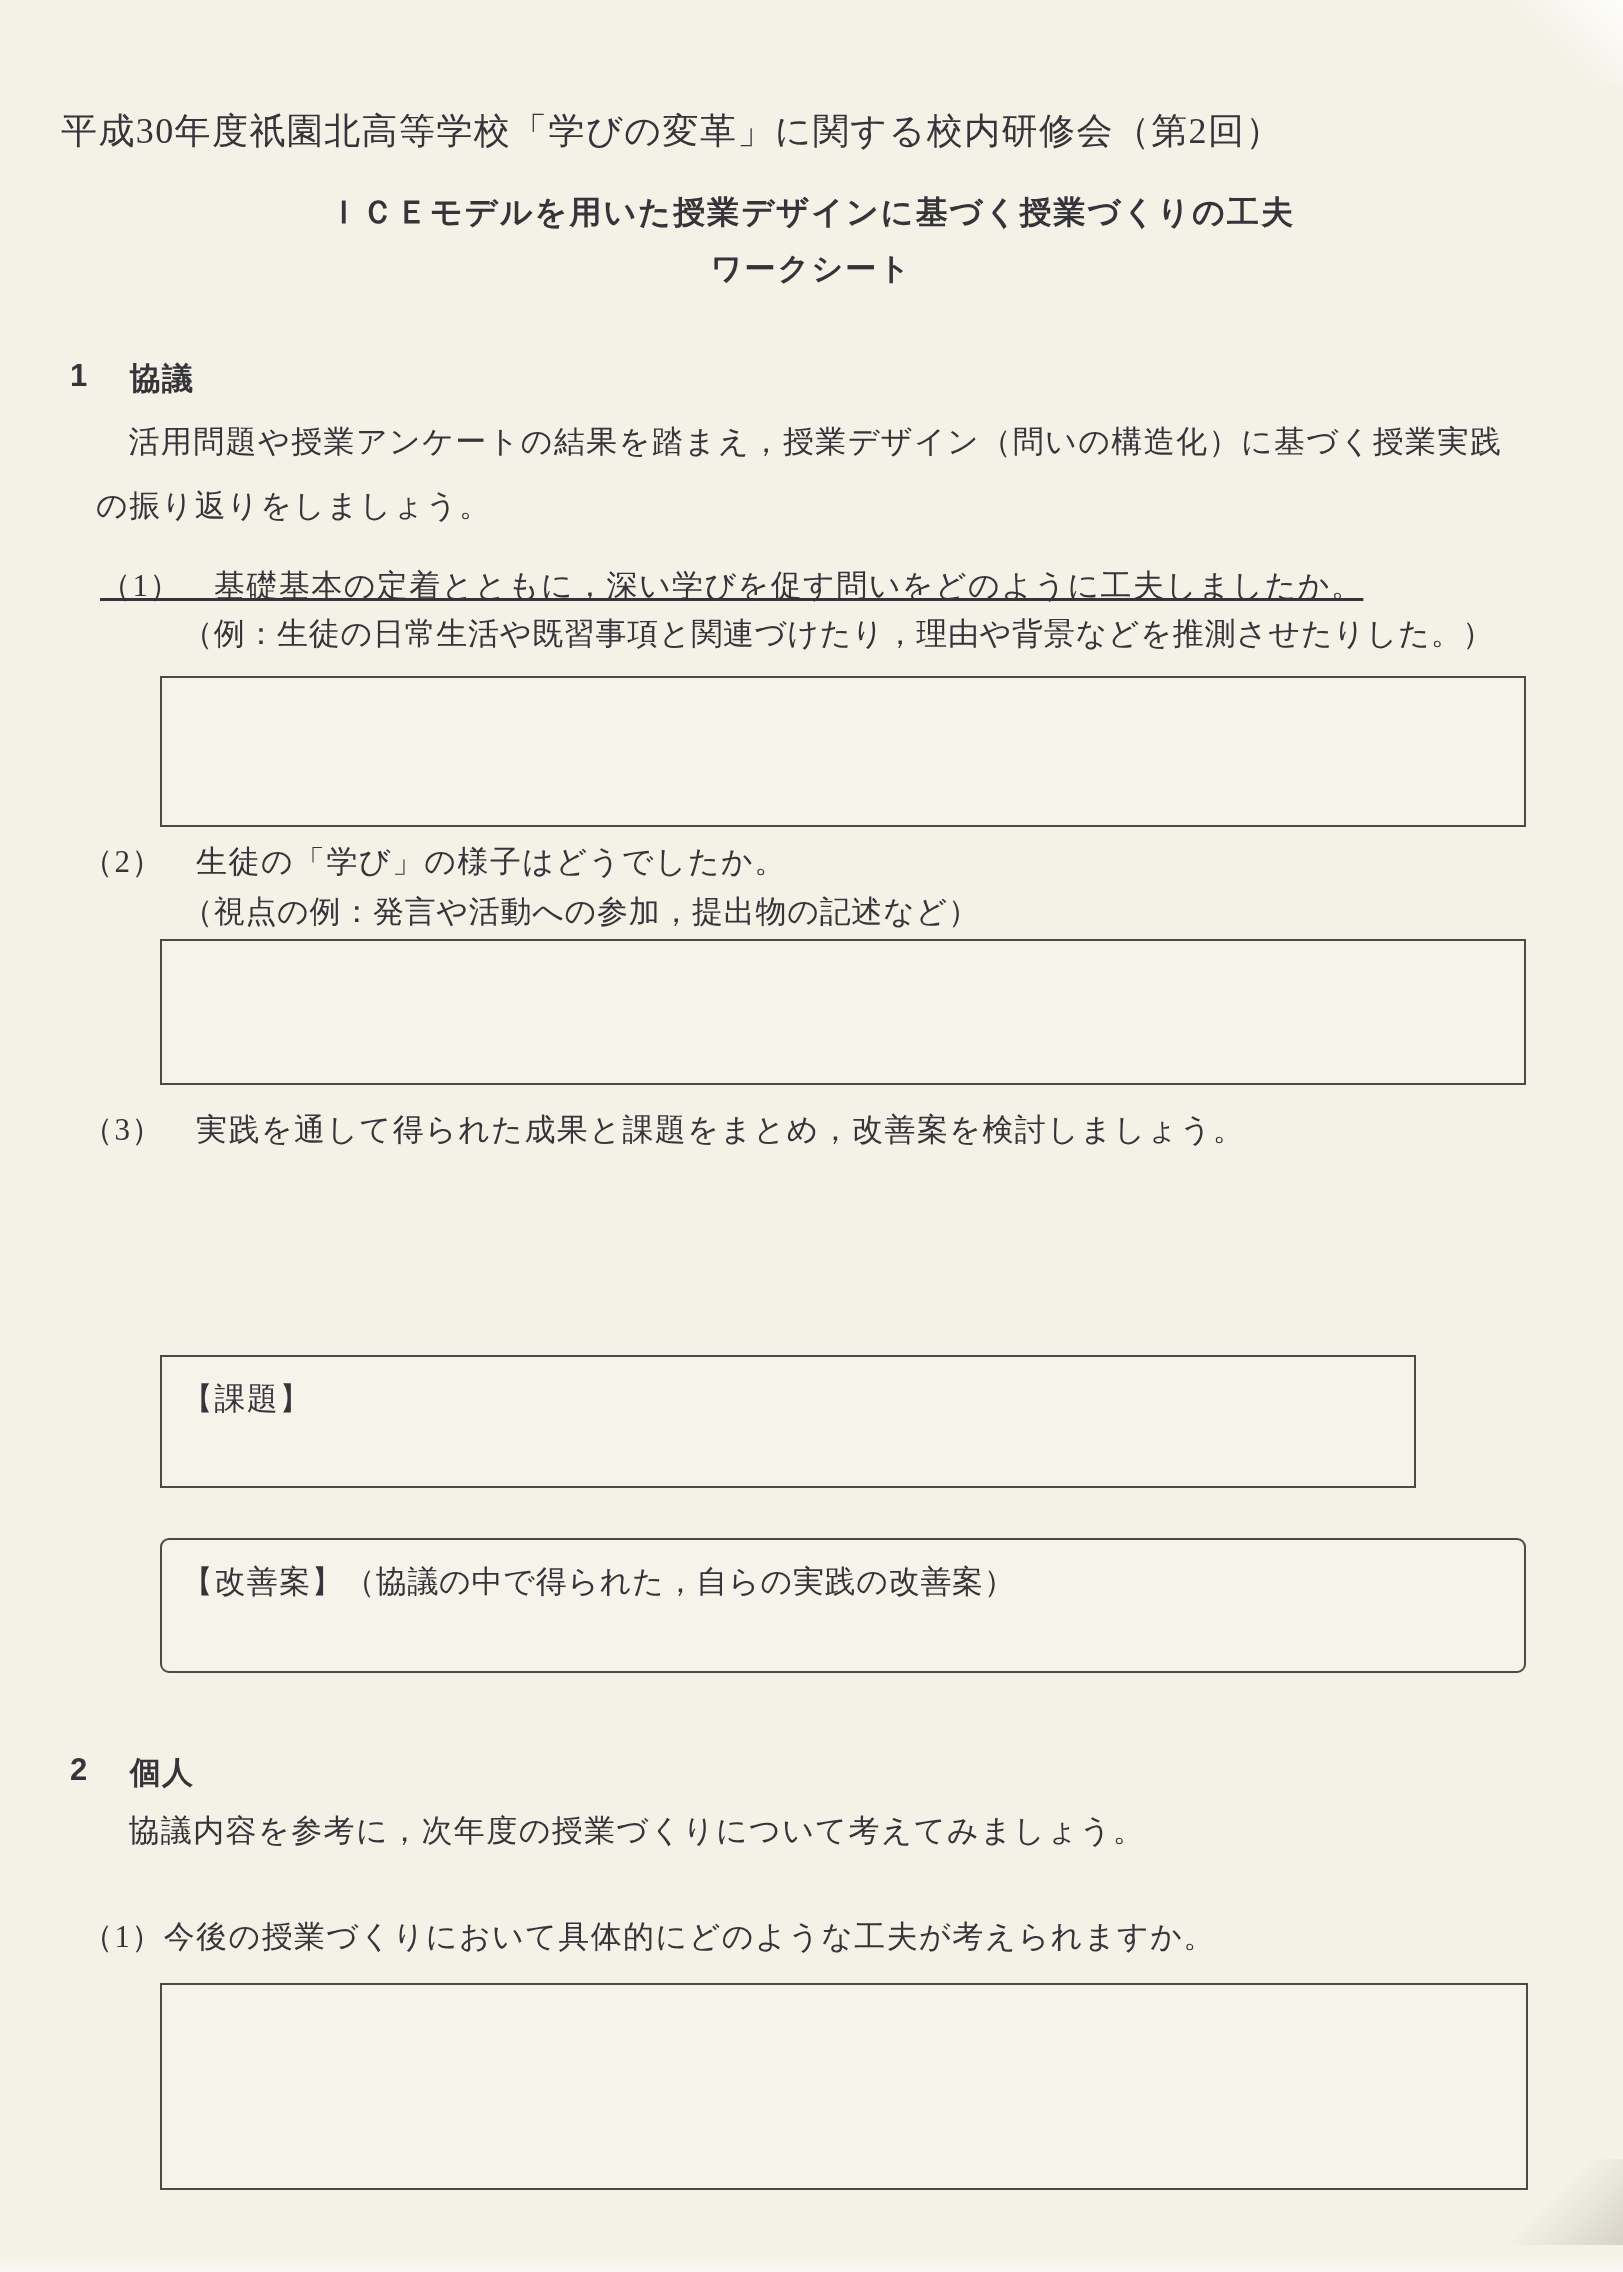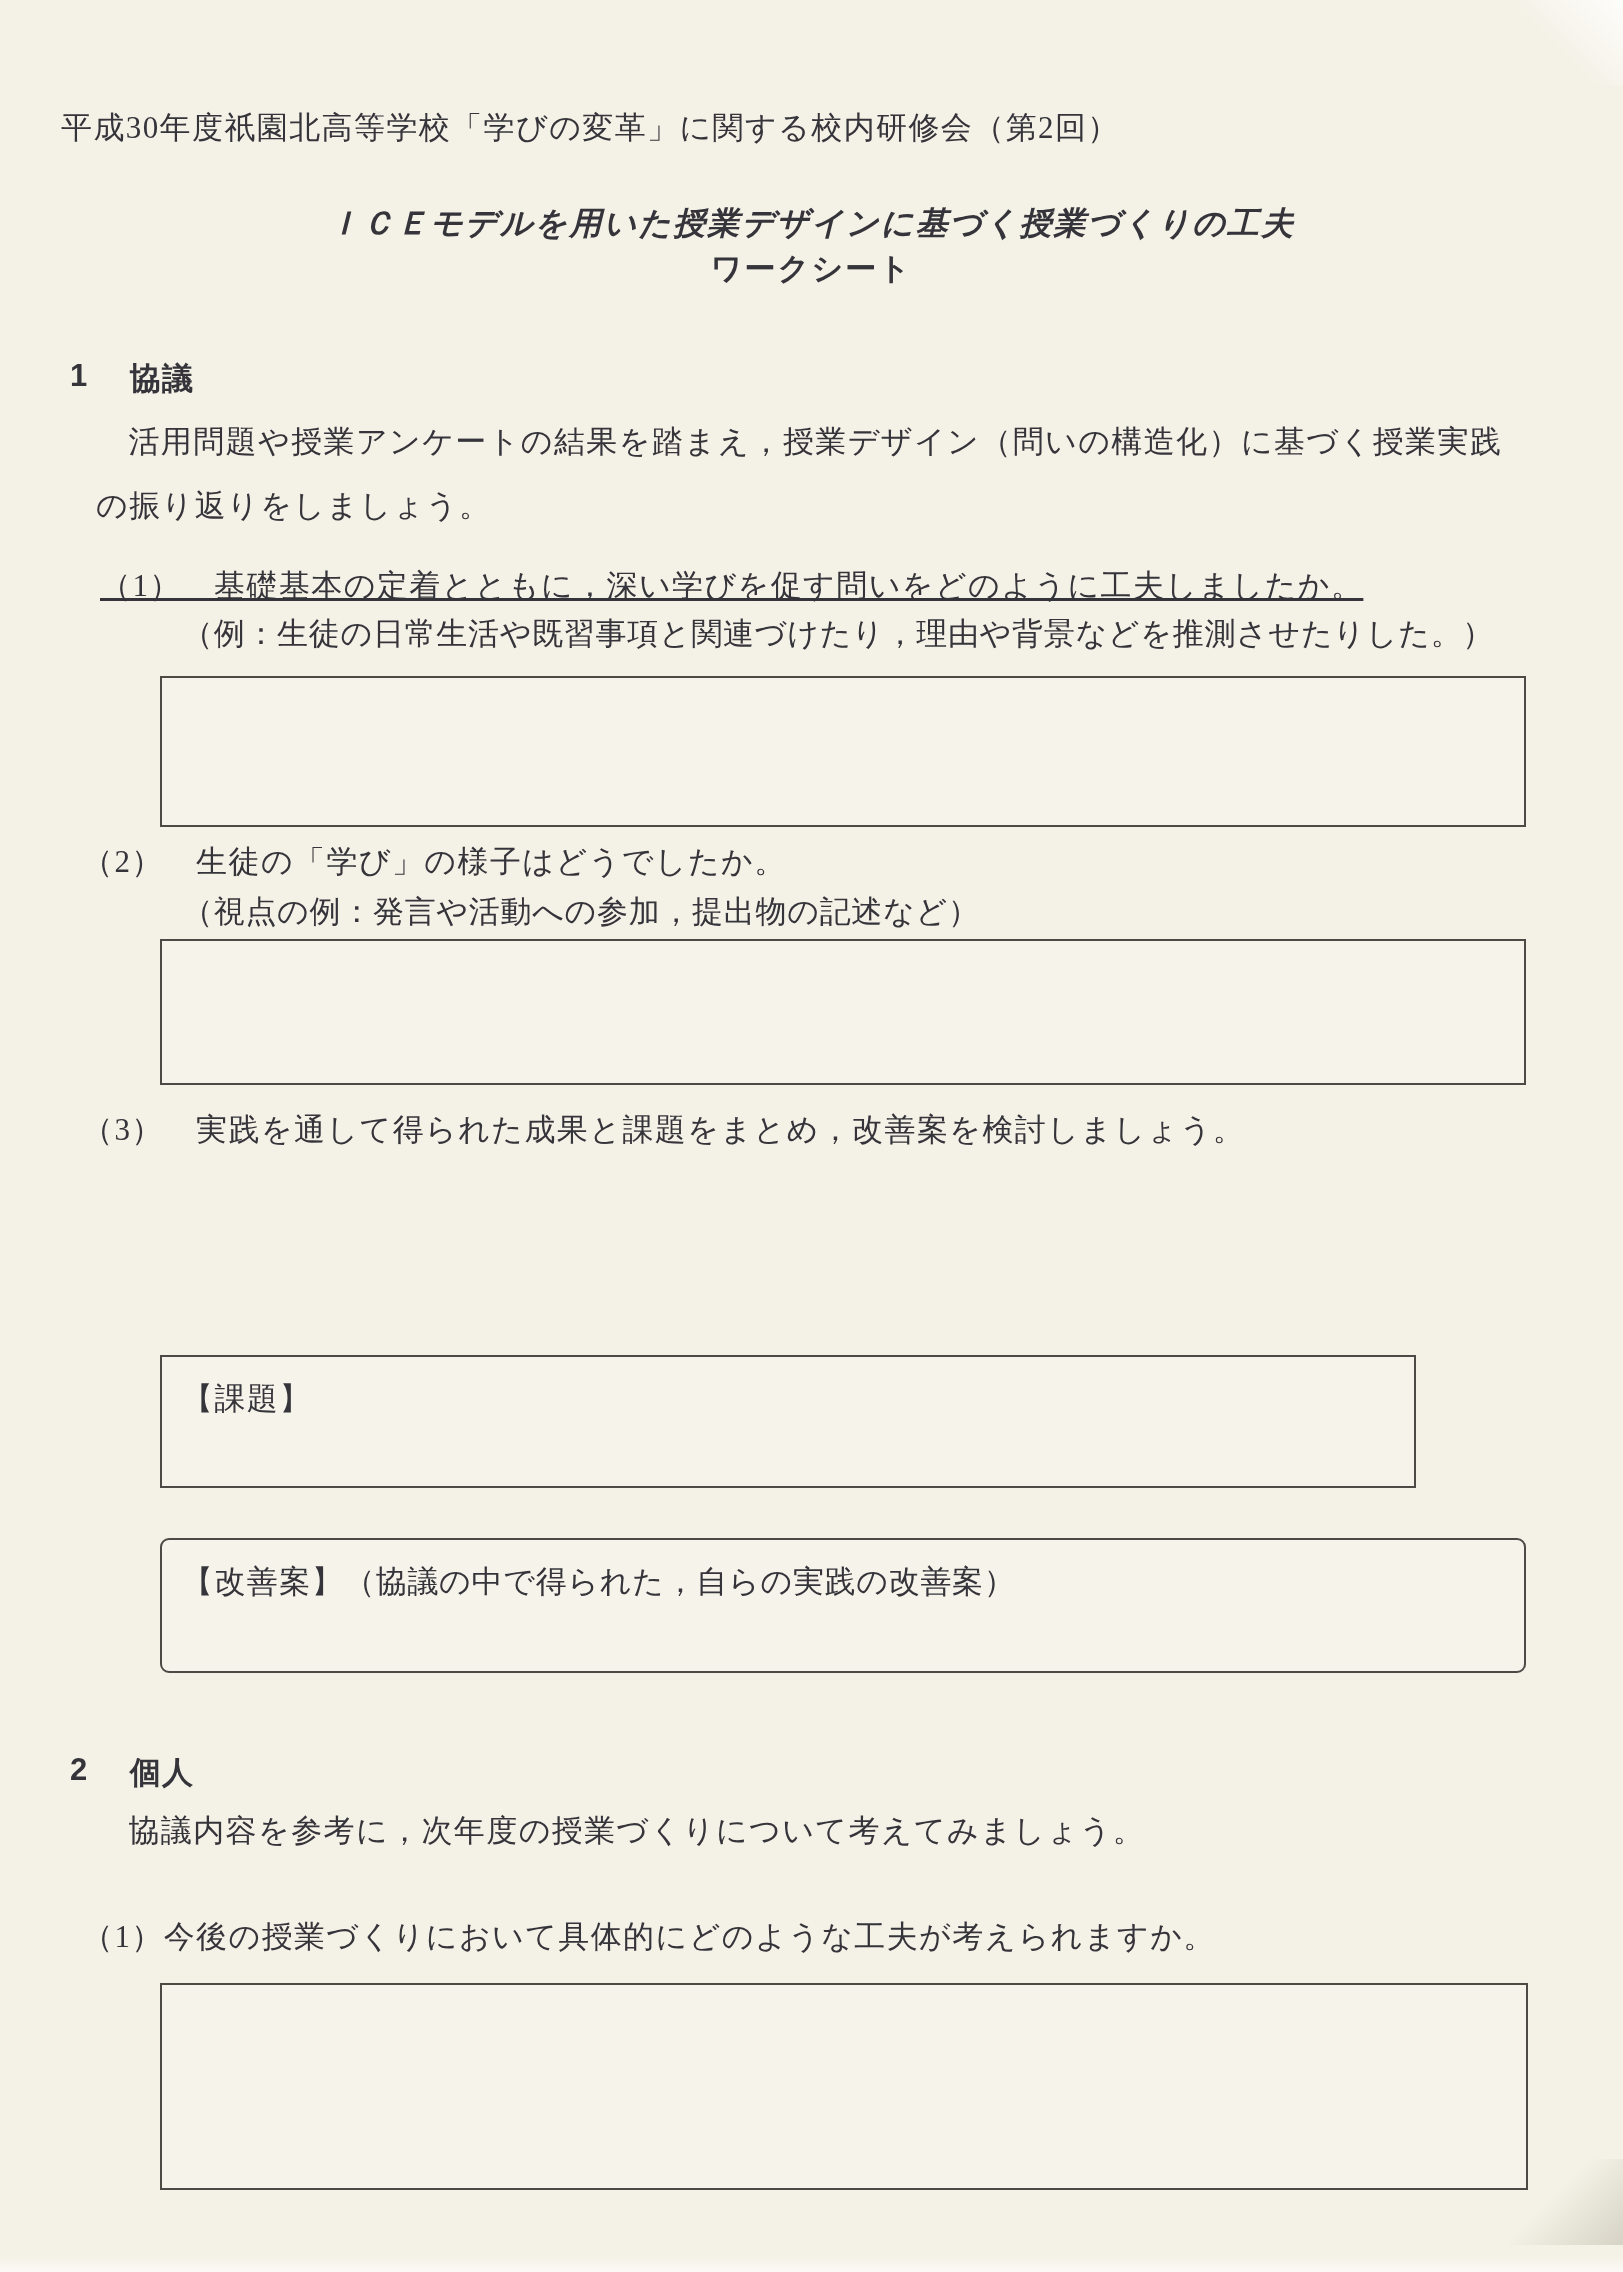--- a/index.html
+++ b/index.html
@@ -32,21 +32,21 @@
   .scan-bottom-strip {
     position: absolute; left: 0; bottom: 0;
     width: 100%; height: 18.5px;
     background: linear-gradient(0deg, #fbfaf6 0%, rgba(251,250,246,0) 100%);
     pointer-events: none;
   }
 
   .abs { position: absolute; }
 
   .header-line {
-    font-size: 31px;
+    font-size: 36px;
     letter-spacing: 1.4px;
     white-space: nowrap;
   }
   .doc-title {
     width: 100%;
     text-align: center;
     font-family: "Liberation Sans", "DejaVu Sans", sans-serif;
     font-weight: bold;
     font-size: 32px;
     letter-spacing: 2.1px;
@@ -102,21 +102,21 @@
 <body>
 
 <div class="page">
 
   <div class="scan-corner-tr"></div>
   <div class="scan-fold-br"></div>
   <div class="scan-bottom-strip"></div>
 
   <div class="abs header-line" style="left:61px; top:107px;">平成30年度祇園北高等学校「学びの変革」に関する校内研修会（第2回）</div>
 
-  <div class="abs doc-title" style="left:0; top:202px;font-style:italic;">ＩＣＥモデルを用いた授業デザインに基づく授業づくりの工夫</div>
+  <div class="abs doc-title" style="left:0; top:191px;">ＩＣＥモデルを用いた授業デザインに基づく授業づくりの工夫</div>
 
   <div class="abs doc-subtitle" style="left:0; top:248px;">ワークシート</div>
 
   <div class="abs section-heading" style="left:70px; top:358px;">
     <span>1</span>
     <span>協議</span>
   </div>
 
   <div class="abs body-text" style="left:96px; top:410px; width:1432px;">　活用問題や授業アンケートの結果を踏まえ，授業デザイン（問いの構造化）に基づく授業実践
 の振り返りをしましょう。</div>

